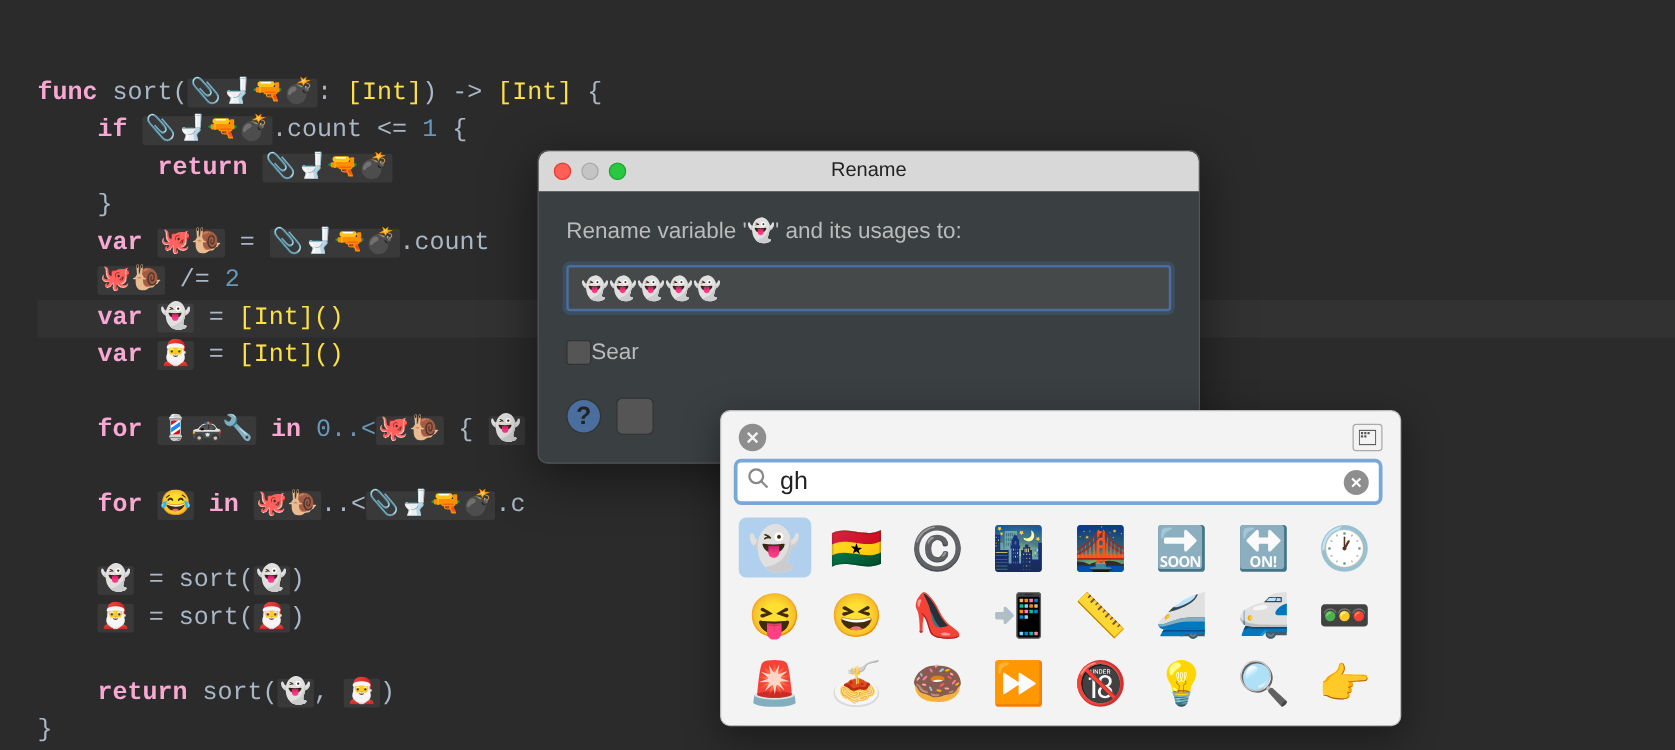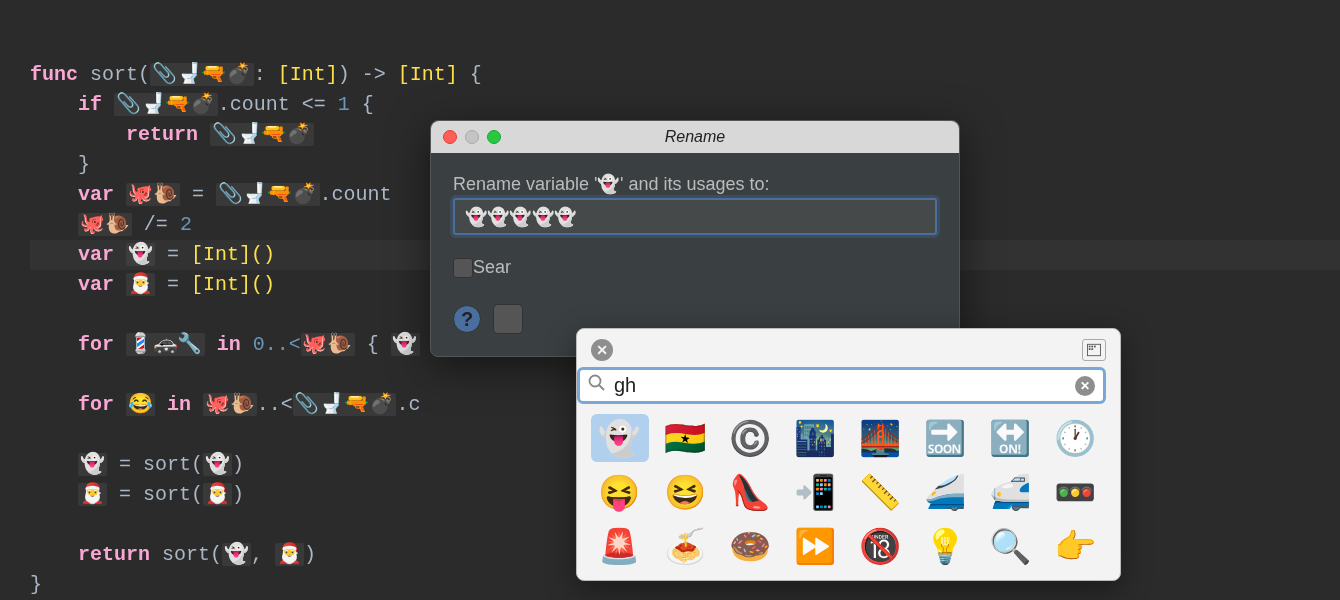--- a/index.html
+++ b/index.html
@@ -48,27 +48,26 @@
     .dot { width: 14px; height: 14px; border-radius: 50%; }
     .red { background: #ff5f57; border: 0.5px solid #e33e32; }
     .yellow { background: #c4c4c4; border: 0.5px solid #aaa; }
     .green { background: #28c840; border: 0.5px solid #17a92d; }
     .title-text {
       position: absolute;
       left: 0; right: 0;
       text-align: center;
       color: #222;
       font-size: 16px;
-      font-style: italic;
     }
     .rename-body {
       padding: 18px 22px 22px 22px;
       color: #bbbbbb;
     }
-    .rename-label { font-size: 18px; line-height: 1.5; }
+    .rename-label { font-size: 18px; line-height: 1.5; margin-bottom: 14px; }
     .rename-input {
       width: 100%;
       background: #45494a;
       border: 2px solid #4a6e9e;
       border-radius: 3px;
       padding: 6px 10px;
       color: #eee;
       font-size: 18px;
       box-shadow: 0 0 0 3px rgba(74,110,158,0.3);
     }
@@ -127,21 +126,21 @@
       background: #8e8e8e;
       color: #f3f3f3;
       display: flex; align-items: center; justify-content: center;
       font-weight: bold; font-size: 14px;
     }
     .picker-expand {
       color: #555; font-size: 18px; padding: 2px 4px; border: 1px solid #aaa; border-radius: 3px;
       display: flex; align-items: center; justify-content: center;
       width: 24px; height: 22px;
     }
-    .search-wrap { padding: 0 14px 10px 0; }
+    .search-wrap { padding: 0 14px 10px 10px; }
     .search-field {
       display: flex; align-items: center;
       border: 3px solid #7aa8d6;
       border-radius: 6px;
       background: white;
       padding: 4px 8px;
       gap: 8px;
     }
     .search-icon { color: #888; font-size: 18px; }
     .search-input {

